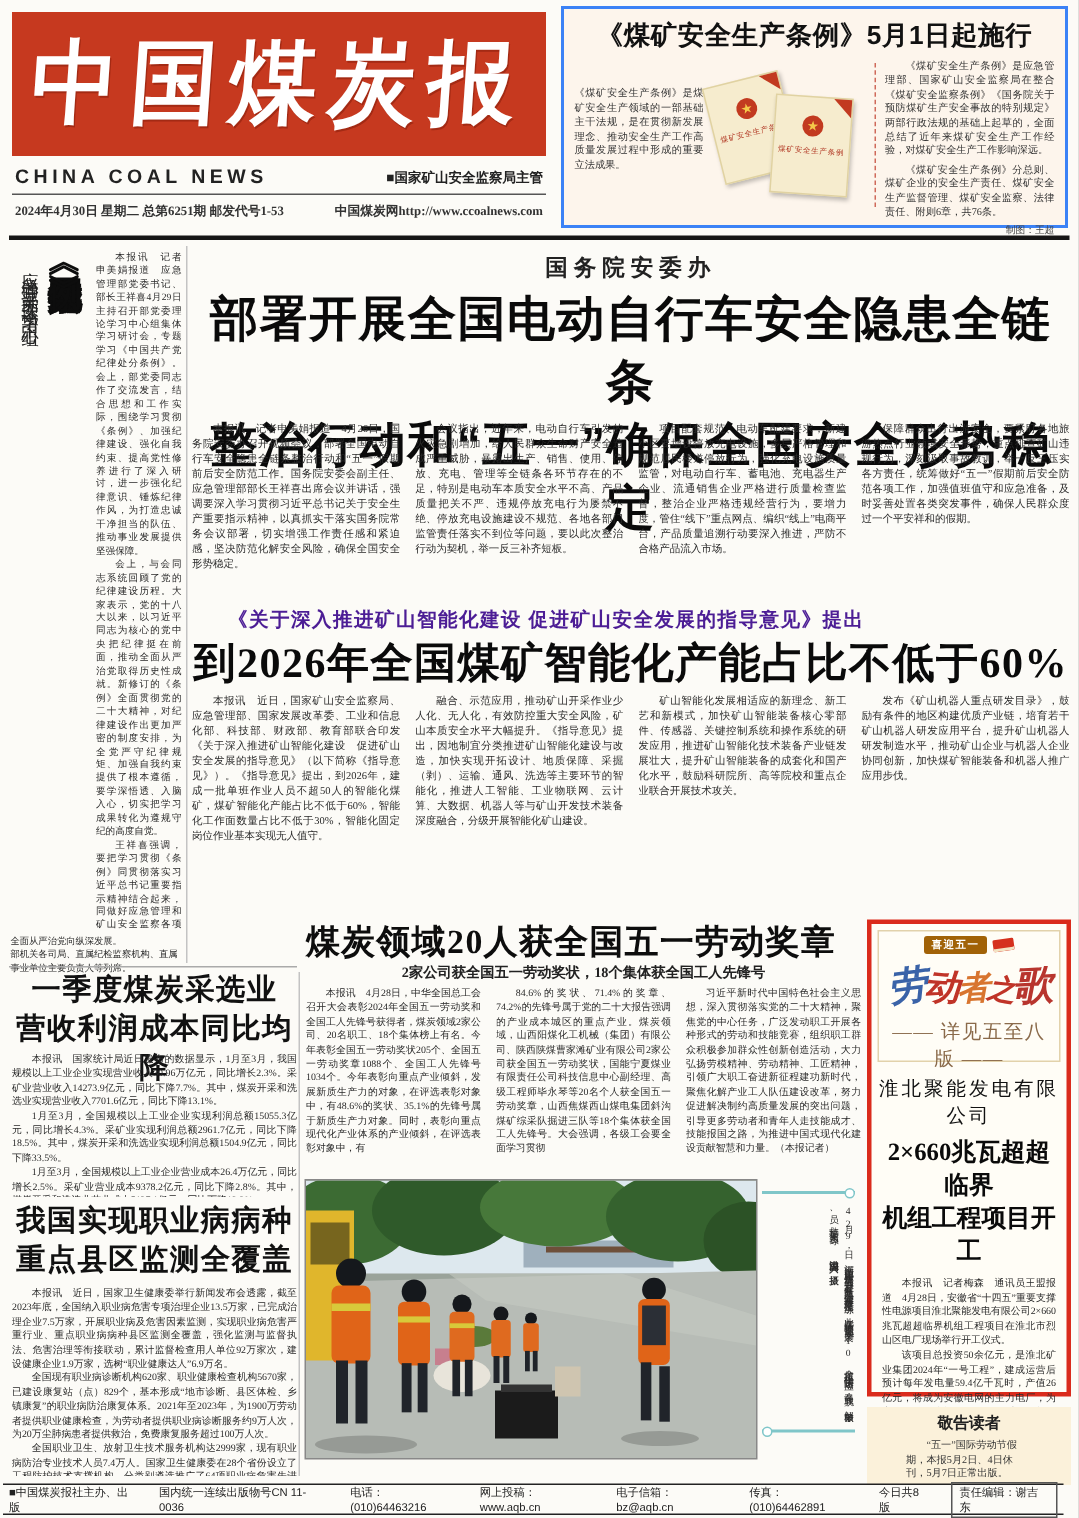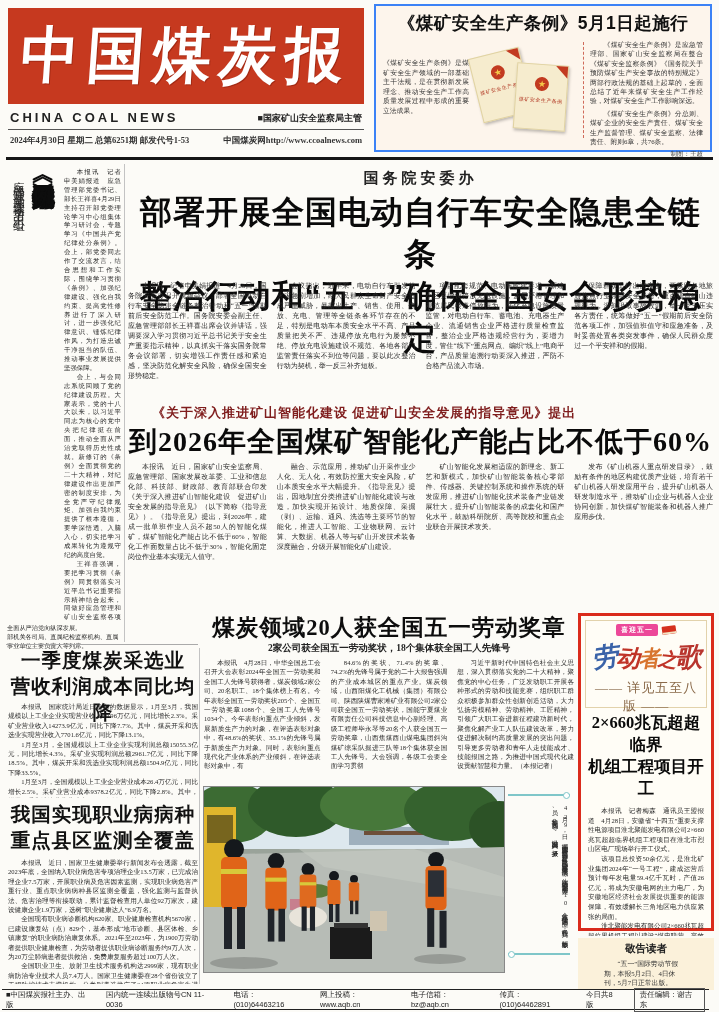--- a/index.html
+++ b/index.html
@@ -46,52 +46,52 @@
   .vline2 { left:199px; top:648px; width:1px; height:336px; background:#c3c3c3; }
 
   
   .main-kicker { left:128px; top:169px; width:585px; text-align:center; font-size:15px; font-weight:bold; letter-spacing:4px; color:#222; }
   .main-head { left:128px; top:191px; width:585px; text-align:center; font-family:"Liberation Sans", sans-serif; font-weight:900; font-size:32px; line-height:42px; color:#0a0a0a; letter-spacing:1px; }
   .cols { display:flex; gap:10px; overflow:hidden; }
   .cols > div { flex:1; font-size:7px; line-height:10px; text-align:justify; color:#2a2a2a; text-indent:2em; overflow:hidden; }
   .main-body { left:128px; top:281px; width:585px; height:114px; }
 
   
-  .smart-kicker { left:152px; top:404px; width:540px; font-size:13px; font-weight:bold; letter-spacing:1px; color:#7f1d1d; }
+  .smart-kicker { left:152px; top:404px; width:540px; font-size:13px; font-weight:bold; letter-spacing:1px; color:#4c1d95; }
   .smart-head { left:128px; top:423px; width:585px; text-align:center; font-weight:900; font-size:28px; letter-spacing:1px; color:#0a0a0a; }
   .smart-body { left:128px; top:462px; width:585px; height:146px; }
 
   
   .sec-head { text-align:center; font-weight:900; font-size:19.5px; line-height:26px; letter-spacing:1px; color:#111; }
   .econ-head { left:8px; top:648px; width:190px; }
   .econ-body { left:8px; top:702px; width:190px; height:96px; font-size:6.6px; line-height:9.4px; text-align:justify; color:#2a2a2a; overflow:hidden; }
   .econ-body p, .health-body p { text-indent:2em; }
   .health-head { left:8px; top:802px; width:190px; }
   .health-body { left:8px; top:858px; width:190px; height:126px; font-size:6.6px; line-height:9.4px; text-align:justify; color:#2a2a2a; overflow:hidden; }
 
   
-  .labor-head { left:204px; top:612px; width:370px; text-align:center; font-weight:900; font-size:22.5px; letter-spacing:1px; color:#0d0d0d; }
+  .labor-head { left:204px; top:612px; width:370px; text-align:left; font-weight:900; font-size:22.5px; letter-spacing:1px; color:#0d0d0d; }
   .labor-sub { left:204px; top:642px; width:370px; text-align:center; font-size:9.5px; font-weight:bold; color:#222; }
   .labor-body { left:204px; top:658px; width:370px; height:124px; }
   .labor-body > div { font-size:6.6px; line-height:9.4px; }
 
   
   .photo { left:204px; top:787px; width:300px; height:185px; background:#9aa39a; overflow:hidden; box-shadow:0 0 0 1px #888; }
   .caption { left:508px; top:804px; width:62px; height:144px; writing-mode:vertical-rl; text-orientation:upright; font-size:6.4px; line-height:10px; letter-spacing:1px; color:#2a2a2a; overflow:hidden; }
   .cap-credit { font-weight:bold; }
   .teal { height:2px; background:#7fc6c9; width:62px; }
   .teal::after { content:""; display:block; width:5px; height:5px; border:1px solid #7fc6c9; border-radius:50%; background:#fff; position:relative; top:-2px; }
   .teal-top { left:508px; top:794px; } .teal-top::after { float:right; }
   .teal-bot { left:508px; top:953px; } .teal-bot::after { float:left; }
 
   
   .song-box { left:578px; top:613px; width:136px; height:318px; border:3px solid #da2b1c; background:#fffdf6; padding:4px; }
   .song-panel { border:1px solid #e2d2ab; height:88px; padding:3px 2px; text-align:center; }
   .ribbon-row { display:flex; justify-content:center; align-items:center; gap:4px; }
-  .ribbon { background:#ec4899; color:#fff; font-size:7px; font-weight:bold; padding:1px 5px; border-radius:2px; letter-spacing:1px;text-align:right; }
+  .ribbon { background:#a16207; color:#fff; font-size:7px; font-weight:bold; padding:1px 5px; border-radius:2px; letter-spacing:1px;text-align:right; }
   .book-icon { width:14px; height:8px; background:#d5301d; border-radius:1px; box-shadow:inset 0 -2px 0 #f3e3c3; transform:rotate(-8deg); }
   .song-logo { margin-top:3px; font-weight:900; font-style:italic; font-size:24px; letter-spacing:-2px; white-space:nowrap; }
   .song-logo span { display:inline-block; }
   .song-logo span:nth-child(1){ color:#3a63a8; transform:rotate(-8deg); font-size:26px; }
   .song-logo span:nth-child(2){ color:#c03428; transform:rotate(4deg); }
   .song-logo span:nth-child(3){ color:#d8752f; transform:rotate(-4deg); font-size:22px; }
   .song-logo span:nth-child(4){ color:#c03428; transform:rotate(6deg); font-size:19px; }
   .song-logo span:nth-child(5){ color:#b8352e; transform:rotate(-3deg); font-size:27px; }
   .song-see { margin-top:4px; font-size:13px; color:#8a6a4a; letter-spacing:1px; }
   .song-org { margin-top:9px; text-align:center; font-size:13px; letter-spacing:2px; color:#111; }
@@ -299,20 +299,21 @@
     <div class="song-panel">
       <div class="ribbon-row">
         <span class="ribbon">喜迎五一</span>
         <span class="book-icon"></span>
       </div>
       <div class="song-logo">
         <span>劳</span><span>动</span><span>者</span><span>之</span><span>歌</span>
       </div>
       <div class="song-see">—— 详见五至八版 ——</div>
     </div>
+    <div class="song-org">淮北聚能发电有限公司</div>
     <div class="song-head">
       <div>2×660兆瓦超超临界</div>
       <div>机组工程项目开工</div>
     </div>
     <div class="song-body">
       <p>本报讯　记者梅森　通讯员王盟报道　4月28日，安徽省“十四五”重要支撑性电源项目淮北聚能发电有限公司2×660兆瓦超超临界机组工程项目在淮北市烈山区电厂现场举行开工仪式。</p>
       <p>该项目总投资50余亿元，是淮北矿业集团2024年“一号工程”，建成运营后预计每年发电量59.4亿千瓦时，产值26亿元，将成为安徽电网的主力电厂，为安徽地区经济社会发展提供重要的能源保障，有效缓解长三角地区电力供应紧张的局面。</p>
       <p>淮北聚能发电有限公司2×660兆瓦超超临界机组工程以建设“煤电联营、高效减排、绿色环保”的新时代大电厂示范项目为目标，建设高效燃煤发电机组，同步建设脱硫、脱硝、除尘设施。该项目设计供电标准煤耗约为263.3克/千瓦时，机组设计调峰深度达到20%，烟气污染物排放浓度达到超净排放标准，计划2026年度实现建成运营。</p>
     </div>
   </div>

